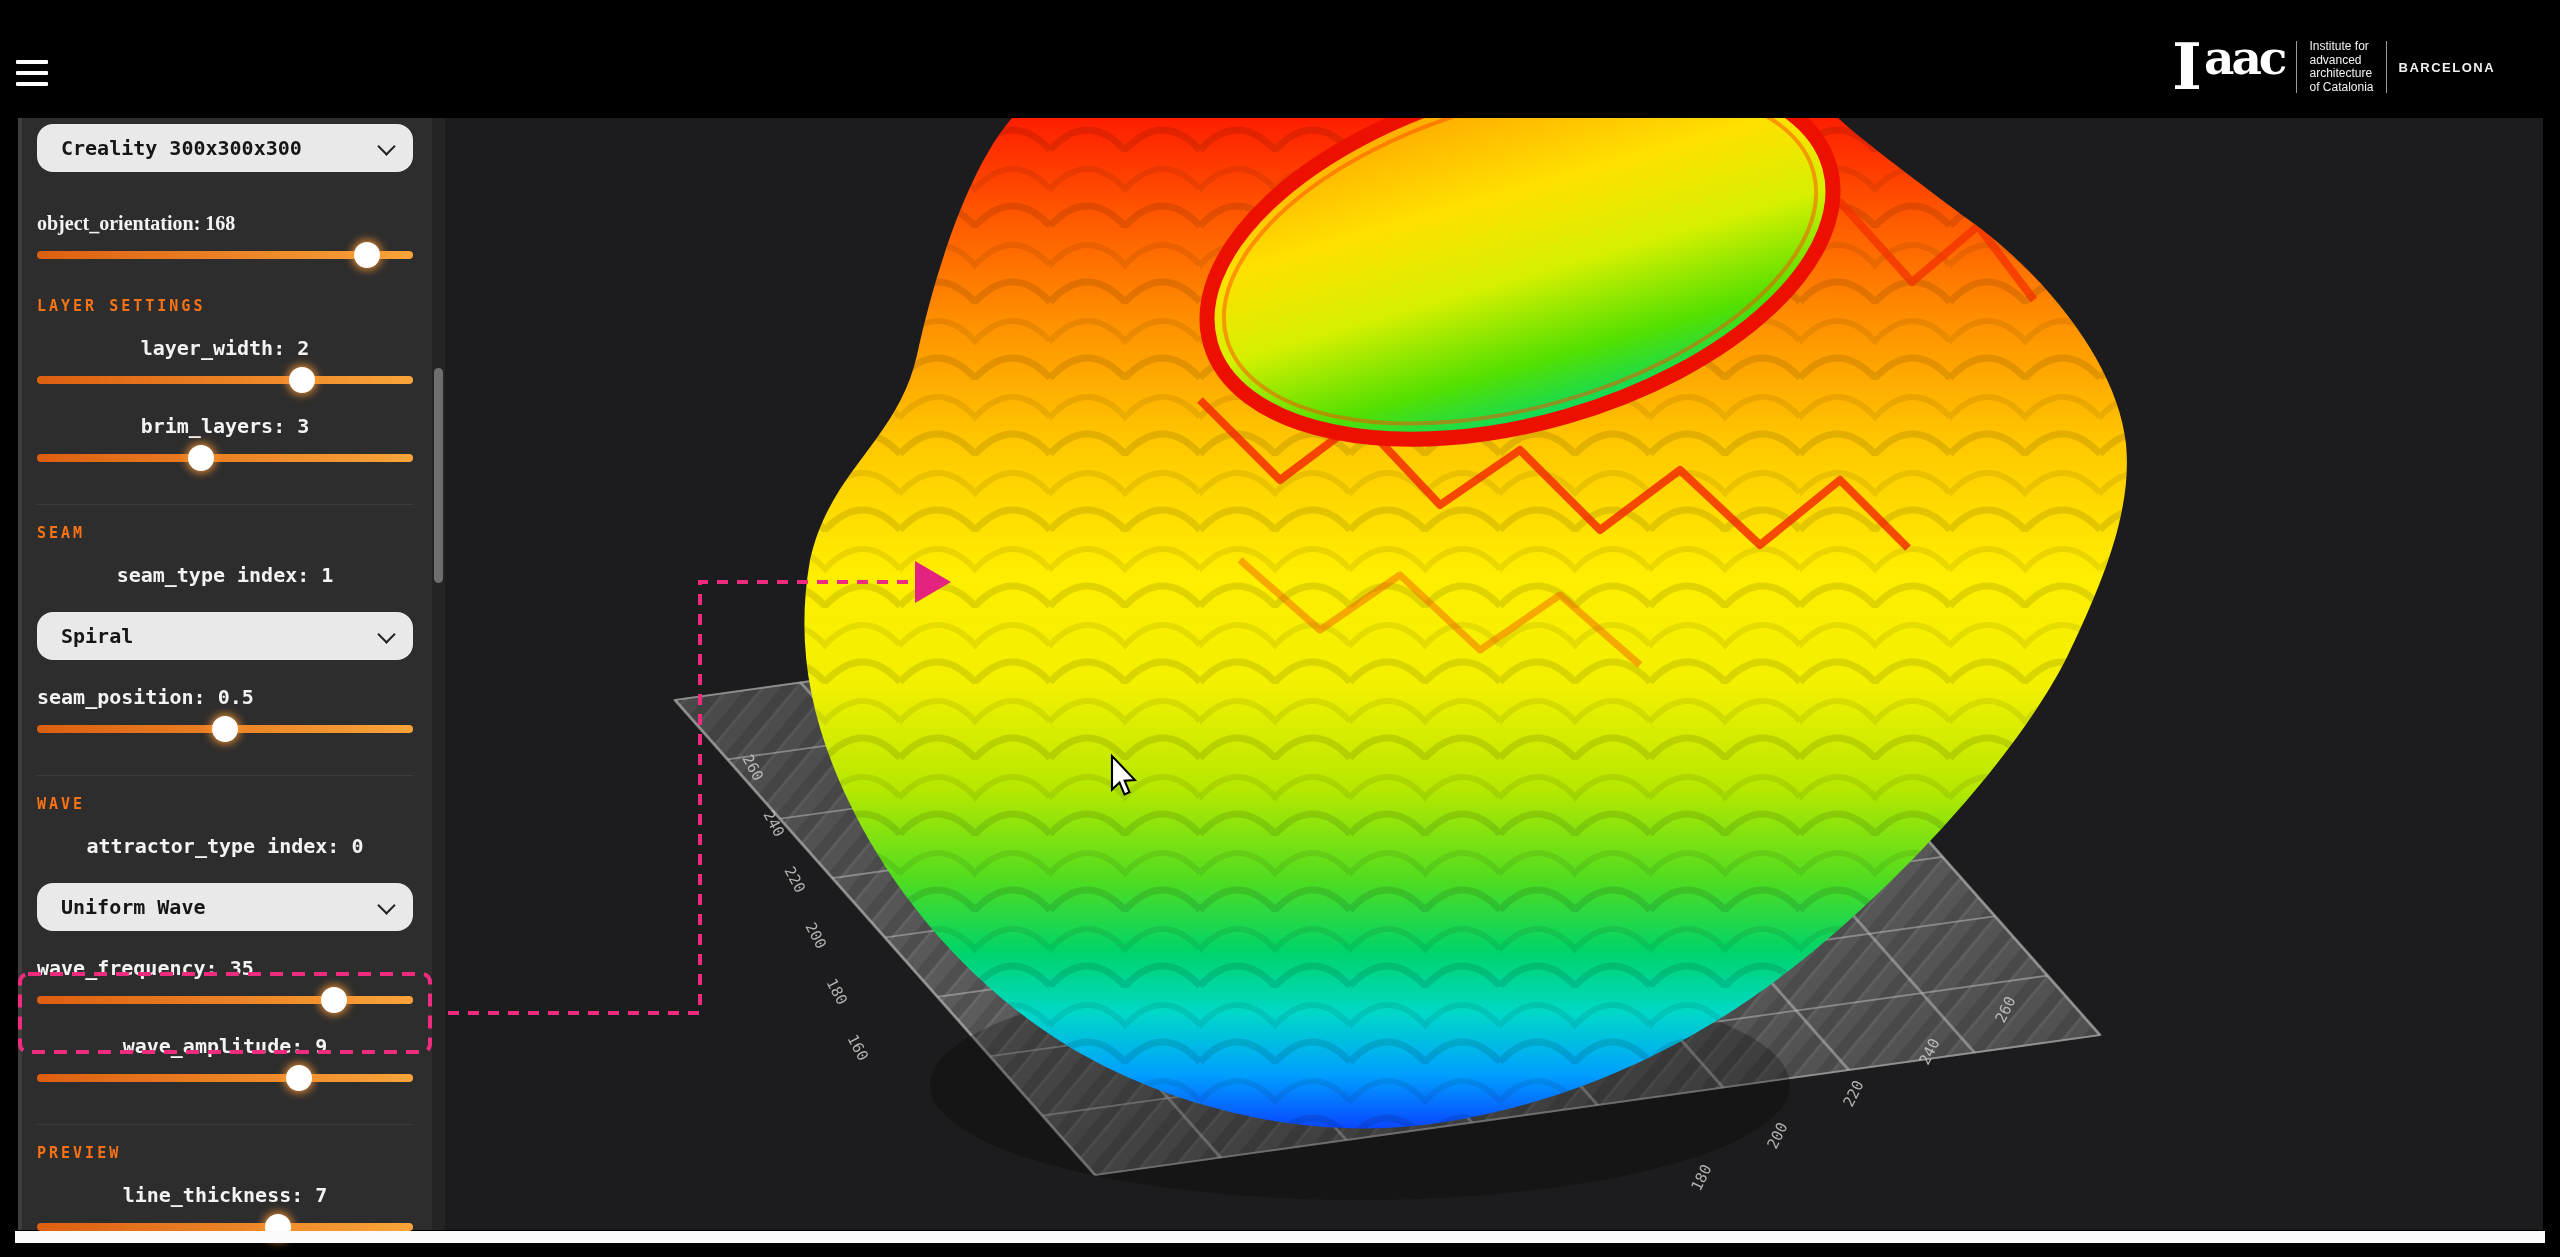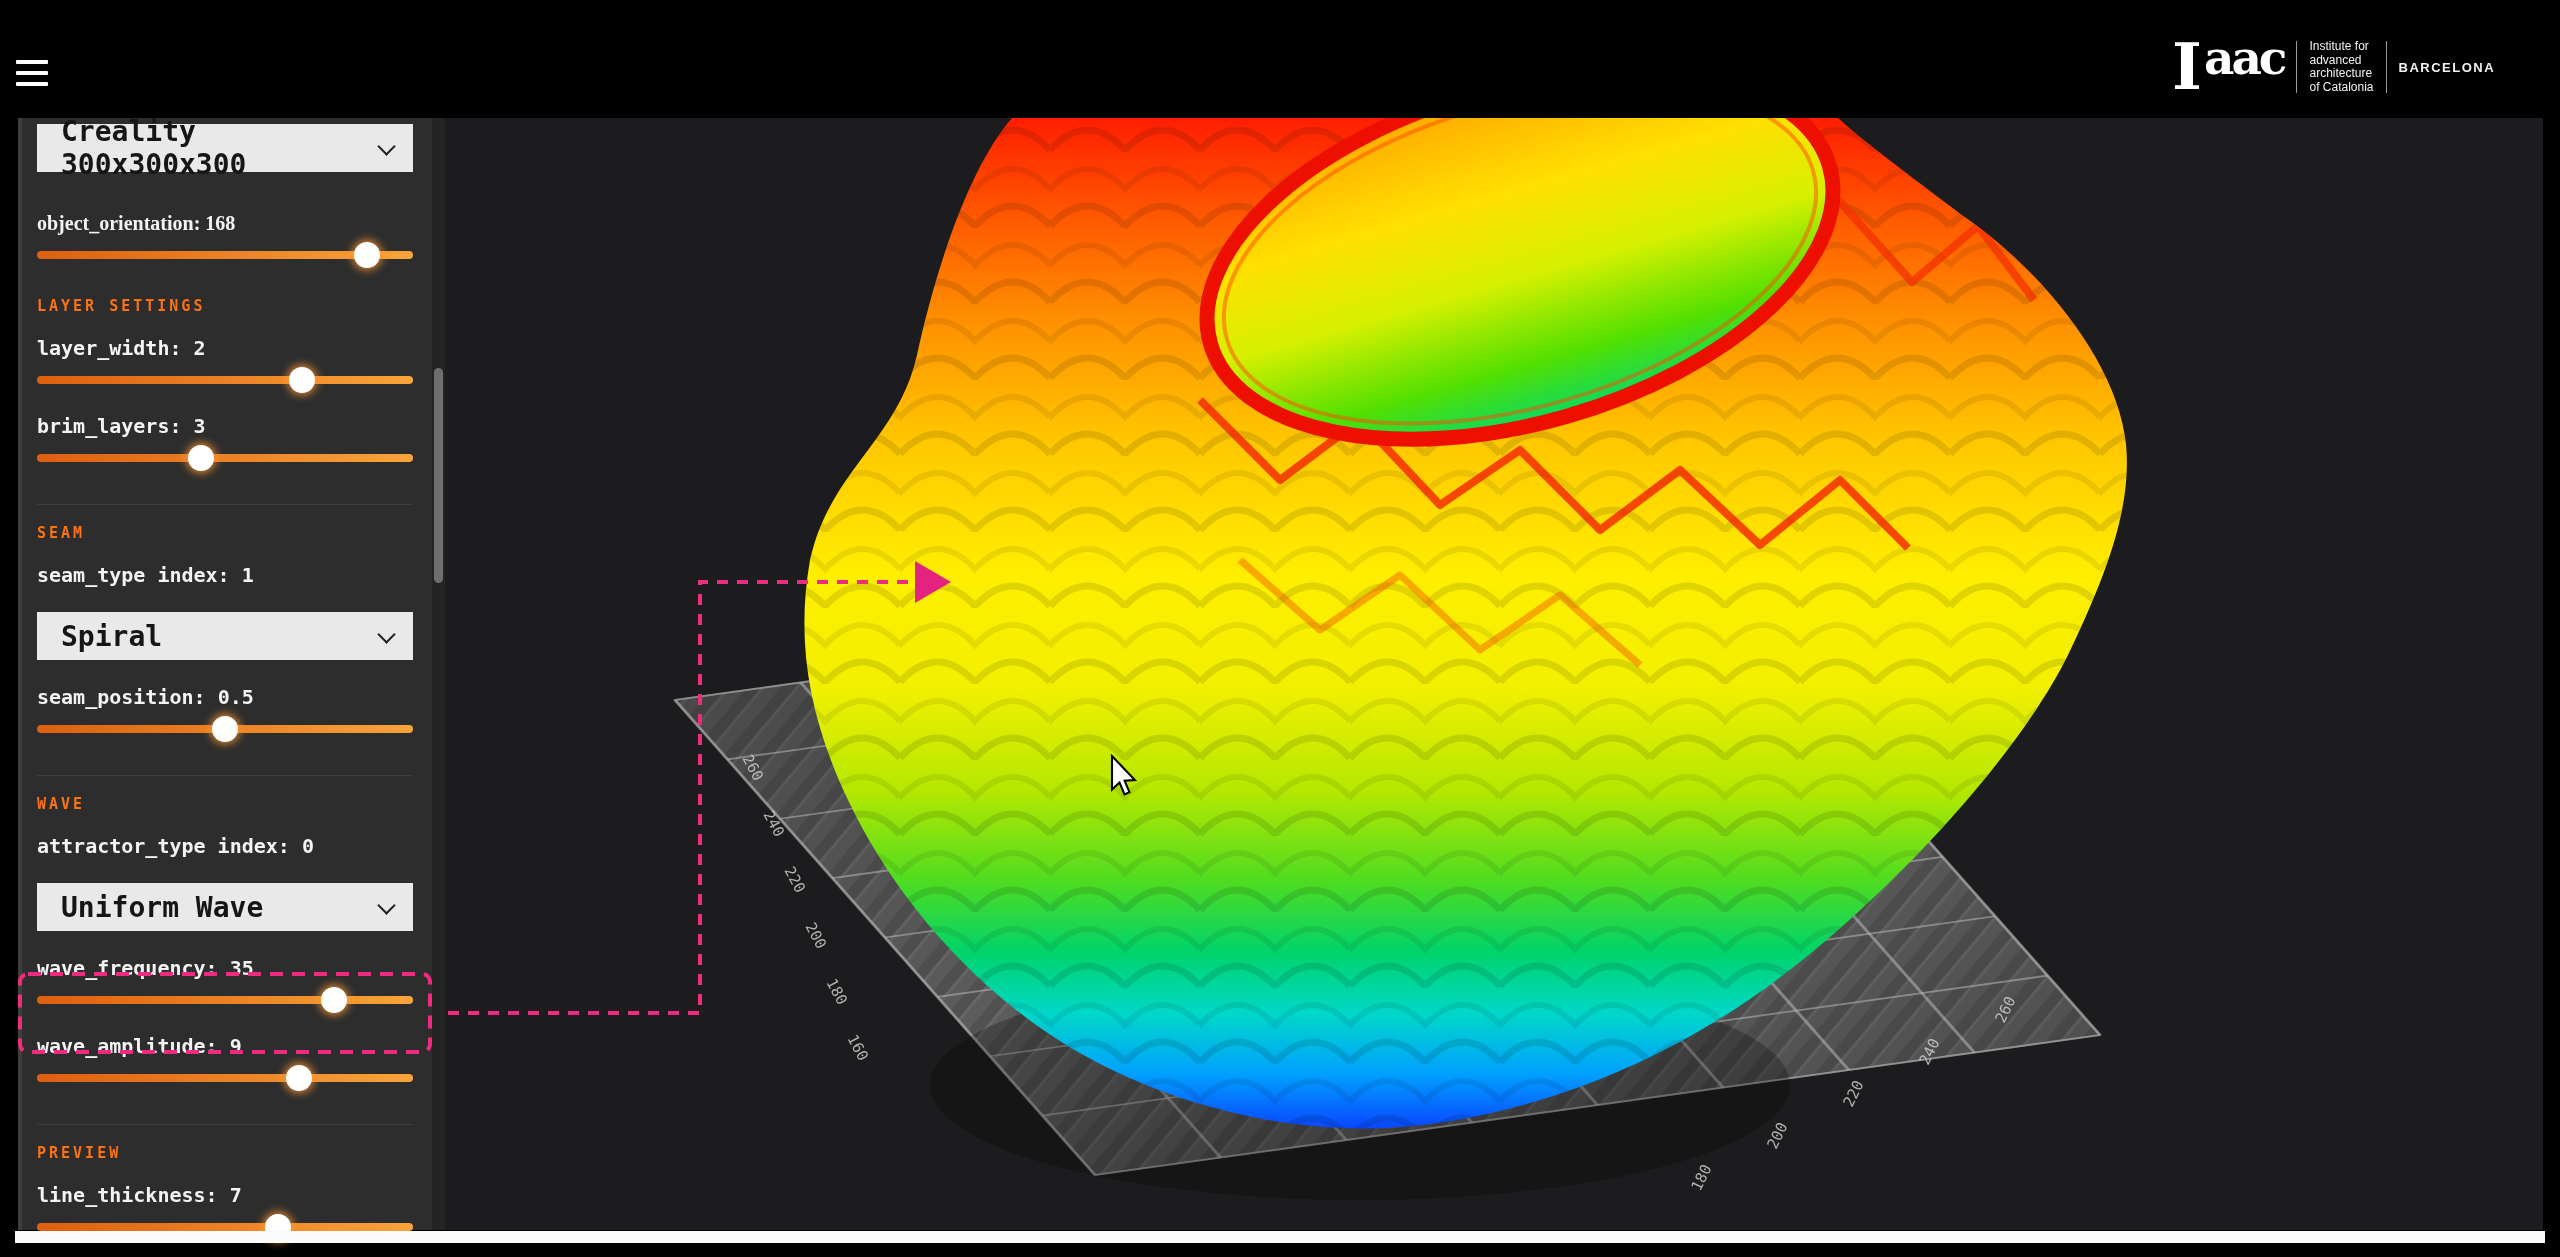--- a/index.html
+++ b/index.html
@@ -22,39 +22,39 @@
                     line-height:13.5px; color:#f2f2f2; }
   .logo-city { font-family:"Liberation Sans",sans-serif; font-weight:bold; font-size:13px;
                letter-spacing:1.5px; color:#f2f2f2; }
 
   
   .sidebar { position:absolute; left:18px; top:118px; width:427px; height:1112px; background:#2d2d2d;
              border-left:4px solid #3e3e3e; padding:6px 32px 0 15px; }
   .sb-scrollbar { position:absolute; right:0; top:0; width:13px; height:1112px; background:#242424; }
   .sb-thumb { position:absolute; left:2px; top:250px; width:9px; height:215px; background:#6e6e6e; border-radius:5px; }
 
-  .dropdown { position:relative; height:48px; background:#e9e9e9; border-radius:0; display:flex;
-              align-items:center; padding:0 24px; font-size:28px; font-weight:bold; color:#161616; cursor:pointer; }
+  .dropdown { position:relative; height:48px; background:#e9e9e9; border-radius:16px; display:flex;
+              align-items:center; padding:0 24px; font-size:20px; font-weight:bold; color:#161616; cursor:pointer; }
   .chev { position:absolute; right:20px; top:16px; width:13px; height:13px;
           border-right:2.5px solid #222; border-bottom:2.5px solid #222; transform:rotate(45deg); }
 
   .ctl-label { font-size:20px; font-weight:bold; color:#f3f3f3; white-space:nowrap; }
   .slider { position:relative; height:26px; margin-top:7px; cursor:pointer; }
   .slider .track { position:absolute; left:0; right:0; top:9px; height:8px; border-radius:4px;
                    background:linear-gradient(90deg,#dd5f10,#f9a43a); }
   .slider .thumb { position:absolute; top:0; width:26px; height:26px; border-radius:50%; background:#fff;
                    left:calc((100% - 26px) * var(--f,0.5));
                    box-shadow:0 0 9px 2px rgba(255,150,50,.85); }
 
   .section-head { font-size:15px; font-weight:bold; letter-spacing:3px; color:#f97316; }
   .divided { border-top:1px solid rgba(255,255,255,.08); }
 
   
   .mt-label1 { margin-top:40px;font-family:Liberation Serif, serif; }  .mt-sec1 { margin-top:29px; padding-top:0; }
-  .mt-label  { margin-top:21px; }  .mt-dd   { margin-top:25px; }
+  .mt-label  { margin-top:21px;text-align:center; }  .mt-dd   { margin-top:25px; }
   .mt-sec    { margin-top:33px; padding-top:19px; }
   .mt-export { margin-top:30px; padding-top:18px; }
 
   
   .viewport { position:absolute; left:445px; top:118px; width:2098px; height:1112px; background:#1c1c1e; }
   .viewport svg { display:block; }
 
   
   .annotation-overlay { position:absolute; left:0; top:0; width:2560px; height:1257px; pointer-events:none; }
   .bottom-scrollbar { position:absolute; left:15px; top:1231px; width:2530px; height:12px; background:#fafafa; }

